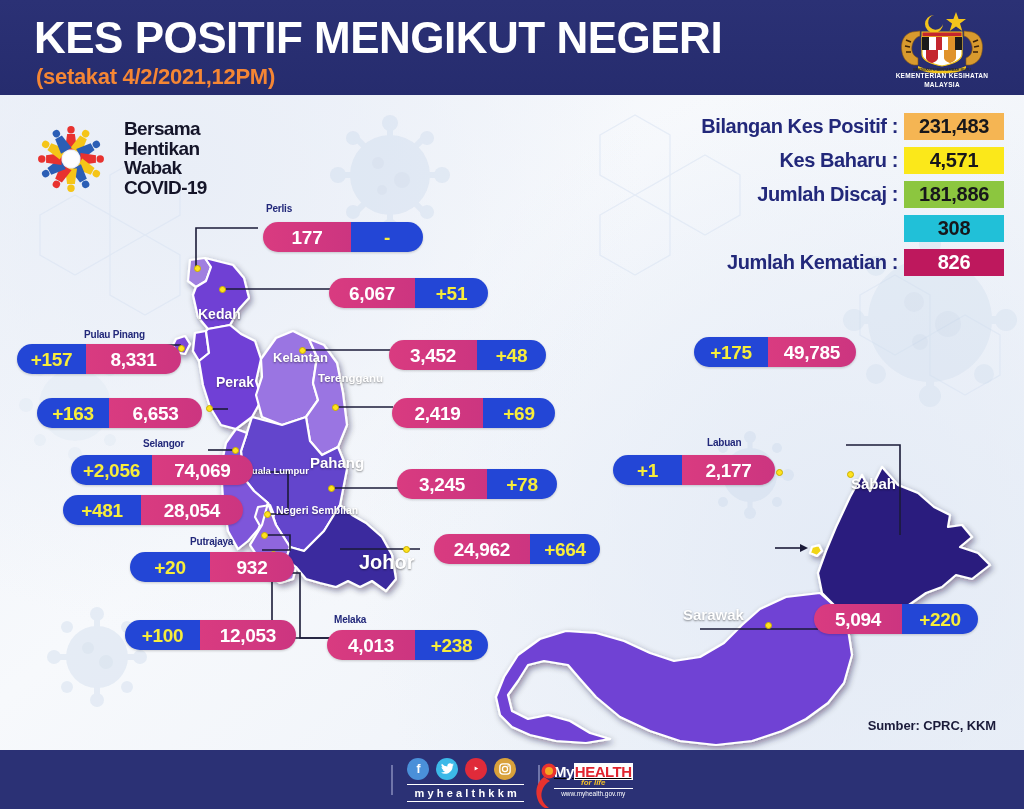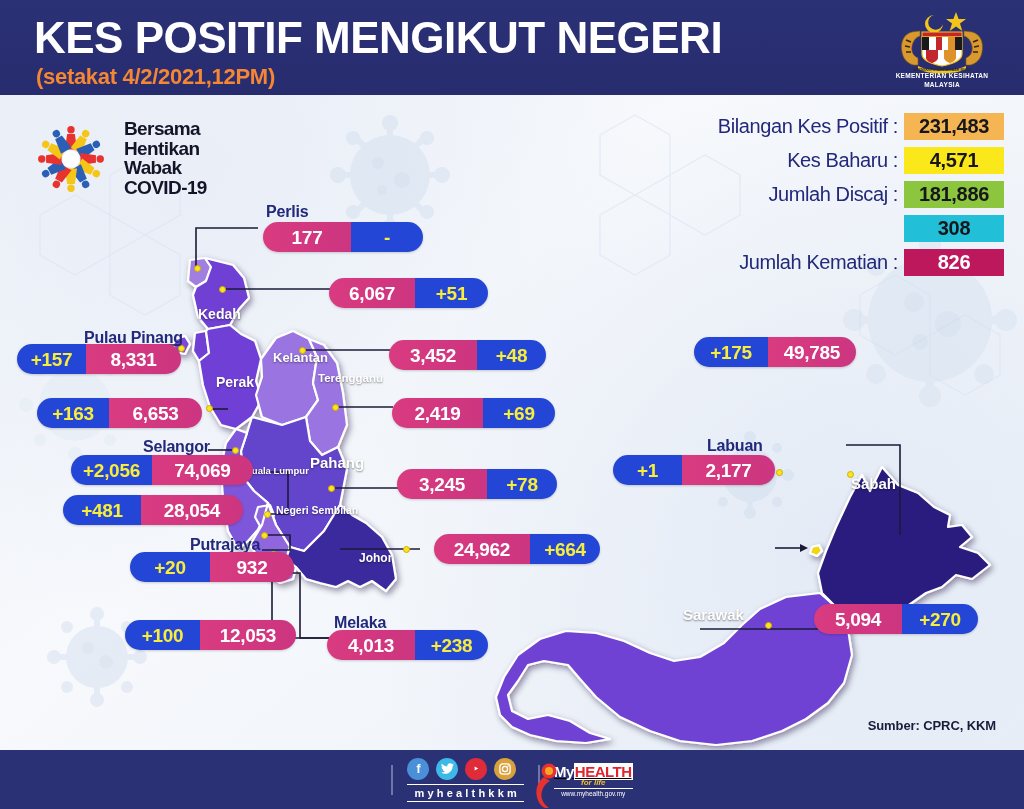--- a/index.html
+++ b/index.html
@@ -92,21 +92,21 @@
     letter-spacing:-0.6px;
   }
 
   
   .stats { position:absolute; right:20px; top:112px; width:470px; }
   .stat-row {
     display:flex; align-items:center; justify-content:flex-end;
     margin-bottom:6px; height:28px;
   }
   .stat-label {
-    font-size:20px; font-weight:normal; color:#22287a; letter-spacing:-0.4px;
+    font-size:20px; font-weight:bold; color:#22287a; letter-spacing:-0.4px;
     margin-right:6px; white-space:nowrap;
   }
   .stat-val {
     font-size:20px; font-weight:bold; color:#17171b;
     min-width:100px; text-align:center; padding:3px 9px 4px 9px;
     letter-spacing:-0.3px; line-height:1;
   }
   .stat-val.orange { background:#f5b553; }
   .stat-val.yellow { background:#fbe81a; }
   .stat-val.green  { background:#8cc63f; }
@@ -126,21 +126,21 @@
     font-size:19px; font-weight:bold; letter-spacing:-0.3px; line-height:1;
     padding:0 6px;
   }
   .pink { background:#d43b82; color:#ffffff; }
   .pink.grad { background:linear-gradient(90deg,#d93b80 0%,#cc3580 100%); }
   .blue { background:#2346d6; color:#f7ed3b; }
   .r-left  { border-radius:15px 0 0 15px; }
   .r-right { border-radius:0 15px 15px 0; }
 
   .state-cap {
-    position:absolute; font-size:16px; font-weight:bold; color:#22287a;
+    position:absolute; font-size:10px; font-weight:bold; color:#22287a;
     letter-spacing:-0.2px; white-space:nowrap;
   }
   .map-lbl {
     position:absolute; font-weight:bold; color:#ffffff; white-space:nowrap;
     text-shadow:0 1px 2px rgba(0,0,0,.45);
   }
   .dot {
     position:absolute; width:7px; height:7px; border-radius:50%;
     background:#ffe21f; border:1px solid #c9b000;
   }
@@ -488,21 +488,21 @@
   <div class="dot" style="left:776px; top:469px;"></div>
   <div class="dot" style="left:765px; top:622px;"></div>
 
   <div class="map-lbl" style="left:198px; top:306px; font-size:14px;">Kedah</div>
   <div class="map-lbl" style="left:216px; top:374px; font-size:14px;">Perak</div>
   <div class="map-lbl" style="left:273px; top:350px; font-size:13px;">Kelantan</div>
   <div class="map-lbl" style="left:318px; top:372px; font-size:11.5px;">Terengganu</div>
   <div class="map-lbl" style="left:310px; top:454px; font-size:15px;">Pahang</div>
   <div class="map-lbl" style="left:245px; top:466px; font-size:9.5px; line-height:1.1; text-align:center;"><span>Kuala Lumpur</span></div>
   <div class="map-lbl" style="left:276px; top:505px; font-size:10.5px; line-height:1.1; width:62px; text-align:center;">Negeri Sembilan</div>
-  <div class="map-lbl" style="left:359px; top:551px; font-size:12px;">Johor</div>
+  <div class="map-lbl" style="left:359px; top:551px; font-size:20px;">Johor</div>
   <div class="map-lbl" style="left:851px; top:475px; font-size:15px;">Sabah</div>
   <div class="map-lbl" style="left:683px; top:606px; font-size:15px;">Sarawak</div>
 
   <div class="state-cap" style="left:266px; top:203px;">Perlis</div>
   <div class="state-cap" style="left:84px; top:329px;">Pulau Pinang</div>
   <div class="state-cap" style="left:143px; top:438px;">Selangor</div>
   <div class="state-cap" style="left:190px; top:536px;">Putrajaya</div>
   <div class="state-cap" style="left:334px; top:614px;">Melaka</div>
   <div class="state-cap" style="left:707px; top:437px;">Labuan</div>
 
@@ -576,21 +576,21 @@
     <div class="bpart pink grad r-right" style="width:88px;">49,785</div>
   </div>
 
   <div class="badge" style="left:613px; top:455px;">
     <div class="bpart blue r-left" style="width:69px;">+1</div>
     <div class="bpart pink grad r-right" style="width:93px;">2,177</div>
   </div>
 
   <div class="badge" style="left:814px; top:604px;">
     <div class="bpart pink grad r-left" style="width:88px;">5,094</div>
-    <div class="bpart blue r-right" style="width:76px;">+270</div>
+    <div class="bpart blue r-right" style="width:76px;">+220</div>
   </div>
 
   <div class="sumber">Sumber: CPRC, KKM</div>
 
   <div class="footer">
     <div class="footer-inner">
       <div class="vsep"></div>
       <div class="handle-box">
         <div class="soc-row">
           <div class="soc fb">f</div>

